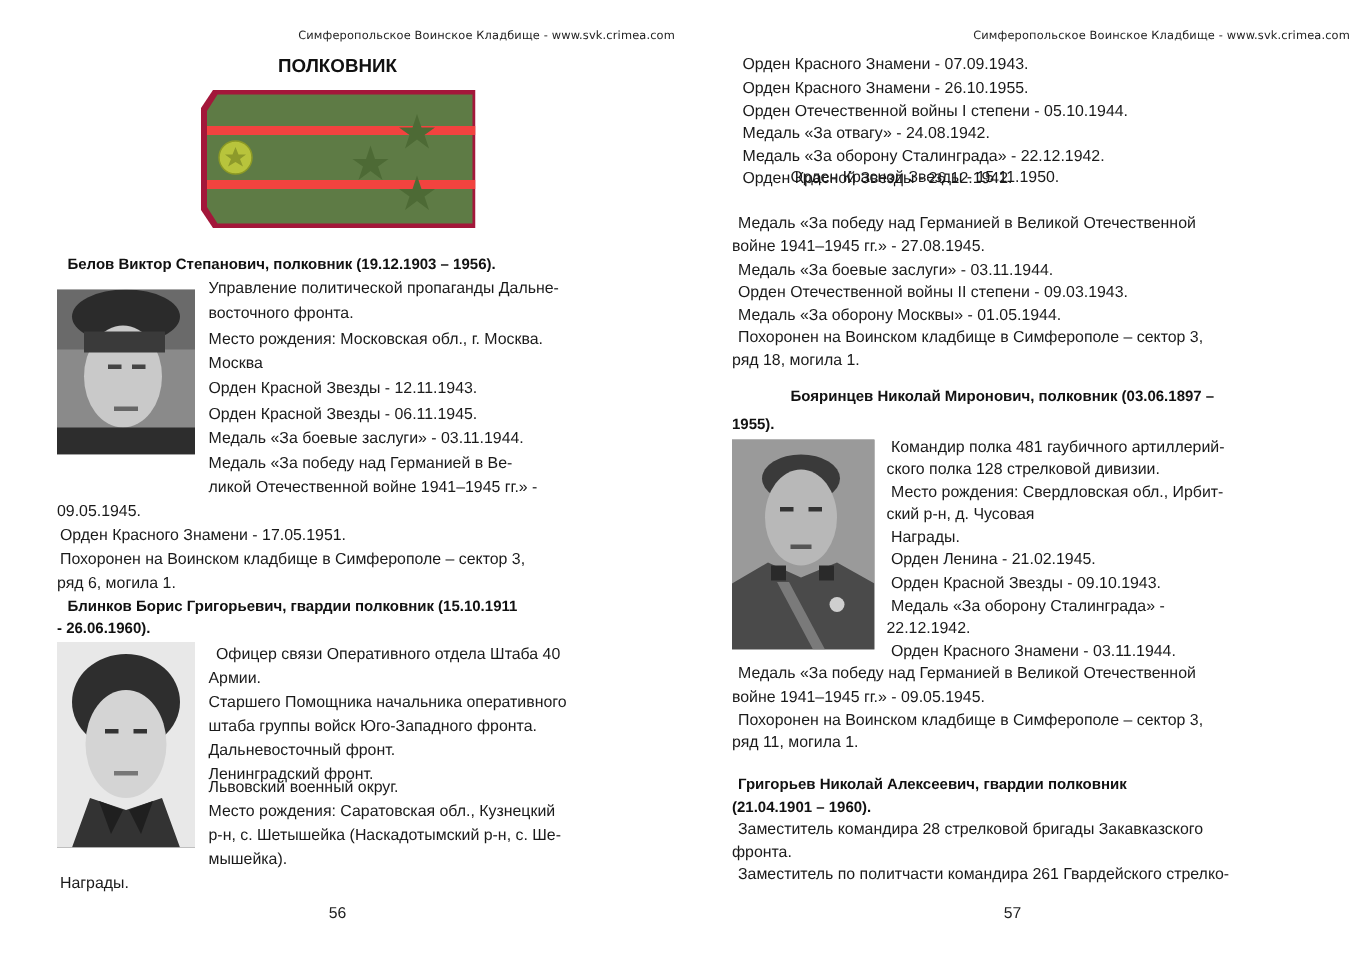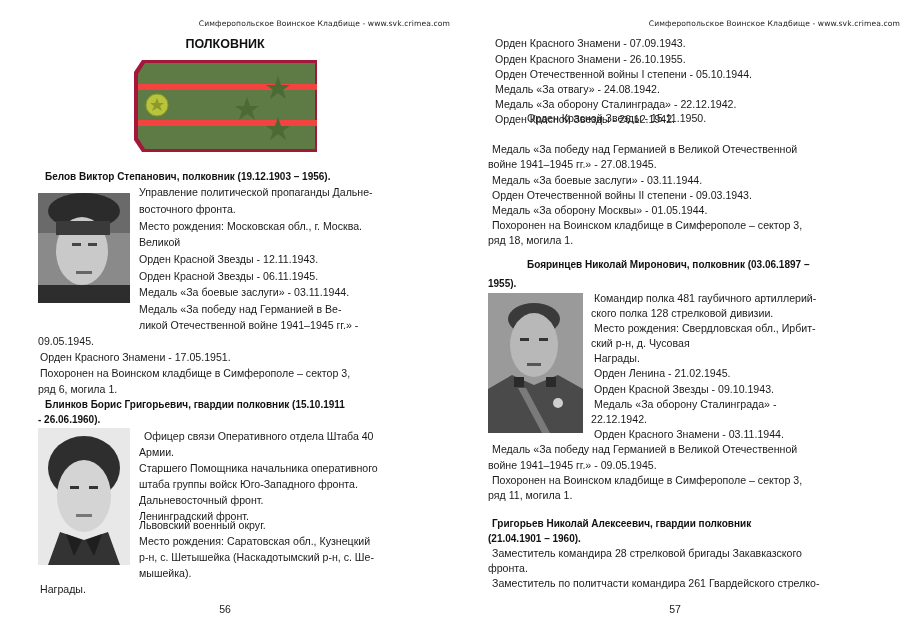--- a/index.html
+++ b/index.html
@@ -61,21 +61,21 @@
       <rect x="18" y="28" width="54" height="14" fill="#3a3a3a"></rect>
       <rect x="34" y="50" width="9" height="3" fill="#444"></rect>
       <rect x="50" y="50" width="9" height="3" fill="#444"></rect>
       <rect x="38" y="78" width="16" height="3" fill="#666"></rect>
       <rect x="0" y="92" width="92" height="18" fill="#2d2d2d"></rect>
     </svg>
   </div>
   <div class="line" style="left:139px; top:186px;"> Управление политической пропаганды Дальне-</div>
   <div class="line" style="left:139px; top:203px;">восточного фронта.</div>
   <div class="line" style="left:139px; top:220px;"> Место рождения: Московская обл., г. Москва.</div>
-  <div class="line" style="left:139px; top:236px;"> Великой</div>
+  <div class="line" style="left:139px; top:236px;"> Москва</div>
   <div class="line" style="left:139px; top:253px;"> Орден Красной Звезды - 12.11.1943.</div>
   <div class="line" style="left:139px; top:270px;"> Орден Красной Звезды - 06.11.1945.</div>
   <div class="line" style="left:139px; top:286px;"> Медаль «За боевые заслуги» - 03.11.1944.</div>
   <div class="line" style="left:139px; top:303px;"> Медаль «За победу над Германией в Ве-</div>
   <div class="line" style="left:139px; top:319px;">ликой Отечественной войне 1941–1945 гг.» -</div>
   <div class="line" style="left:38px; top:335px;">09.05.1945.</div>
   <div class="line" style="left:40px; top:351px;"> Орден Красного Знамени - 17.05.1951.</div>
   <div class="line" style="left:40px; top:367px;"> Похоронен на Воинском кладбище в Симферополе – сектор 3,</div>
   <div class="line" style="left:38px; top:383px;">ряд 6, могила 1.</div>
 

